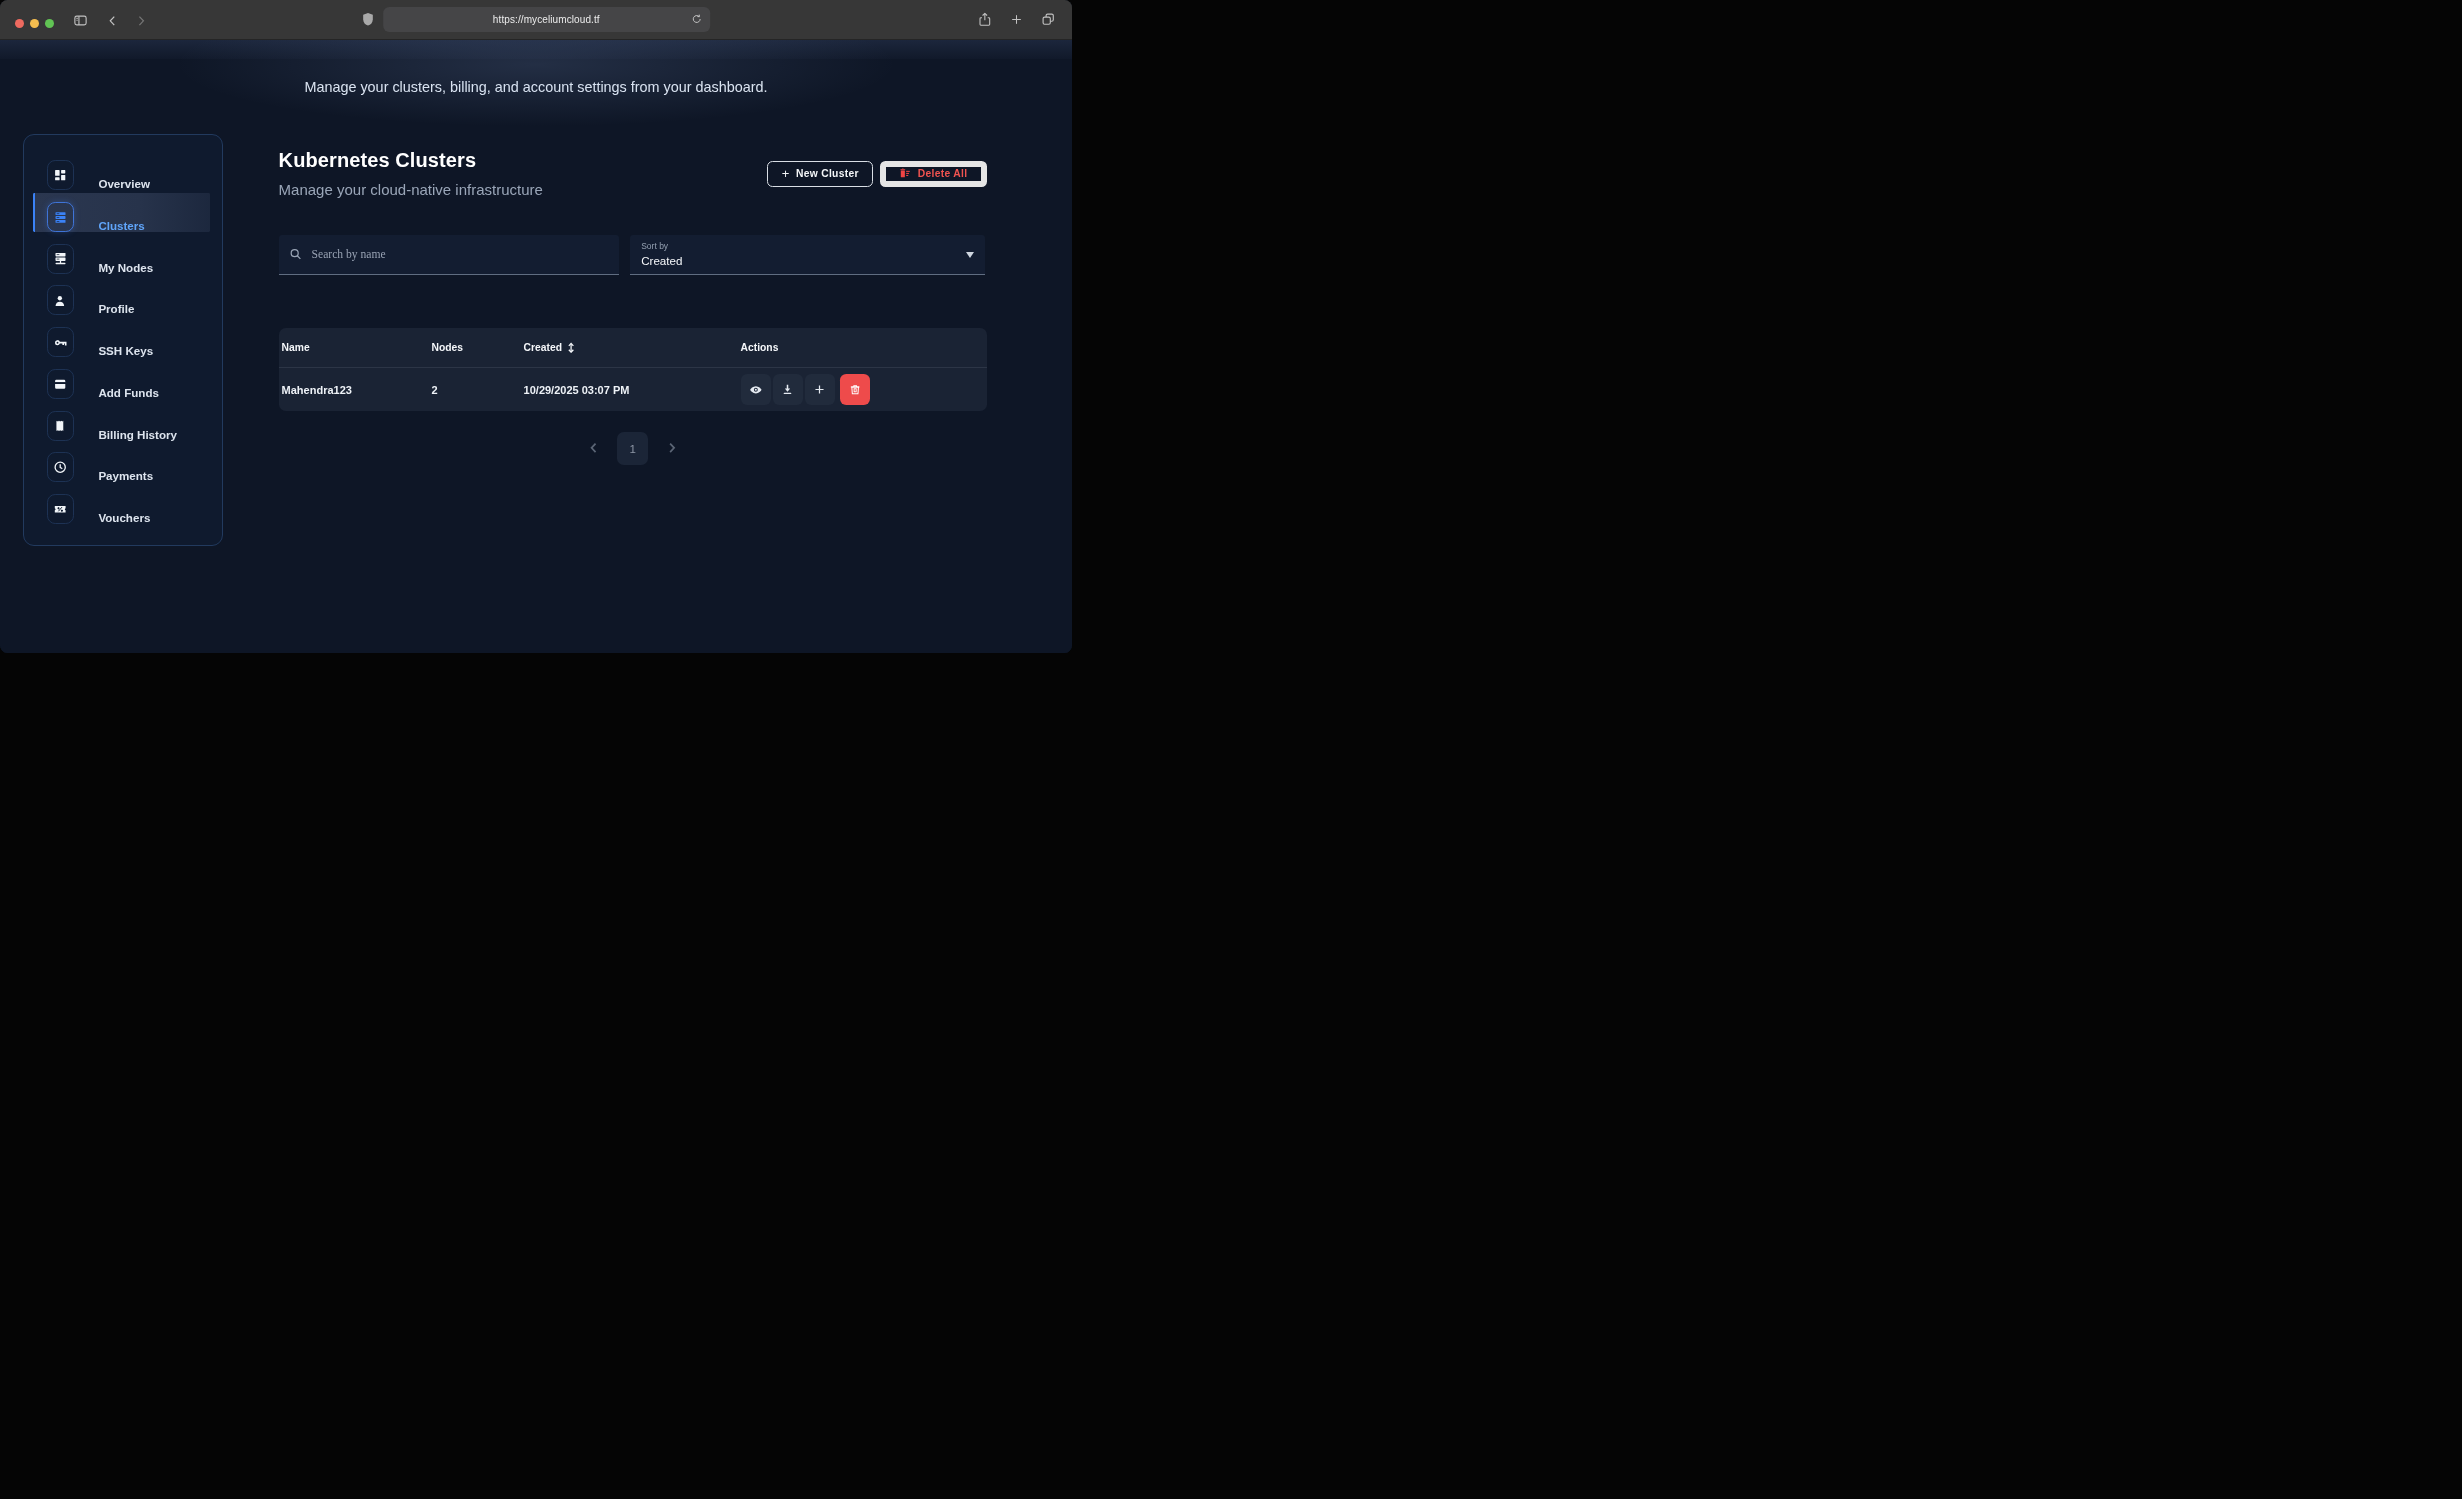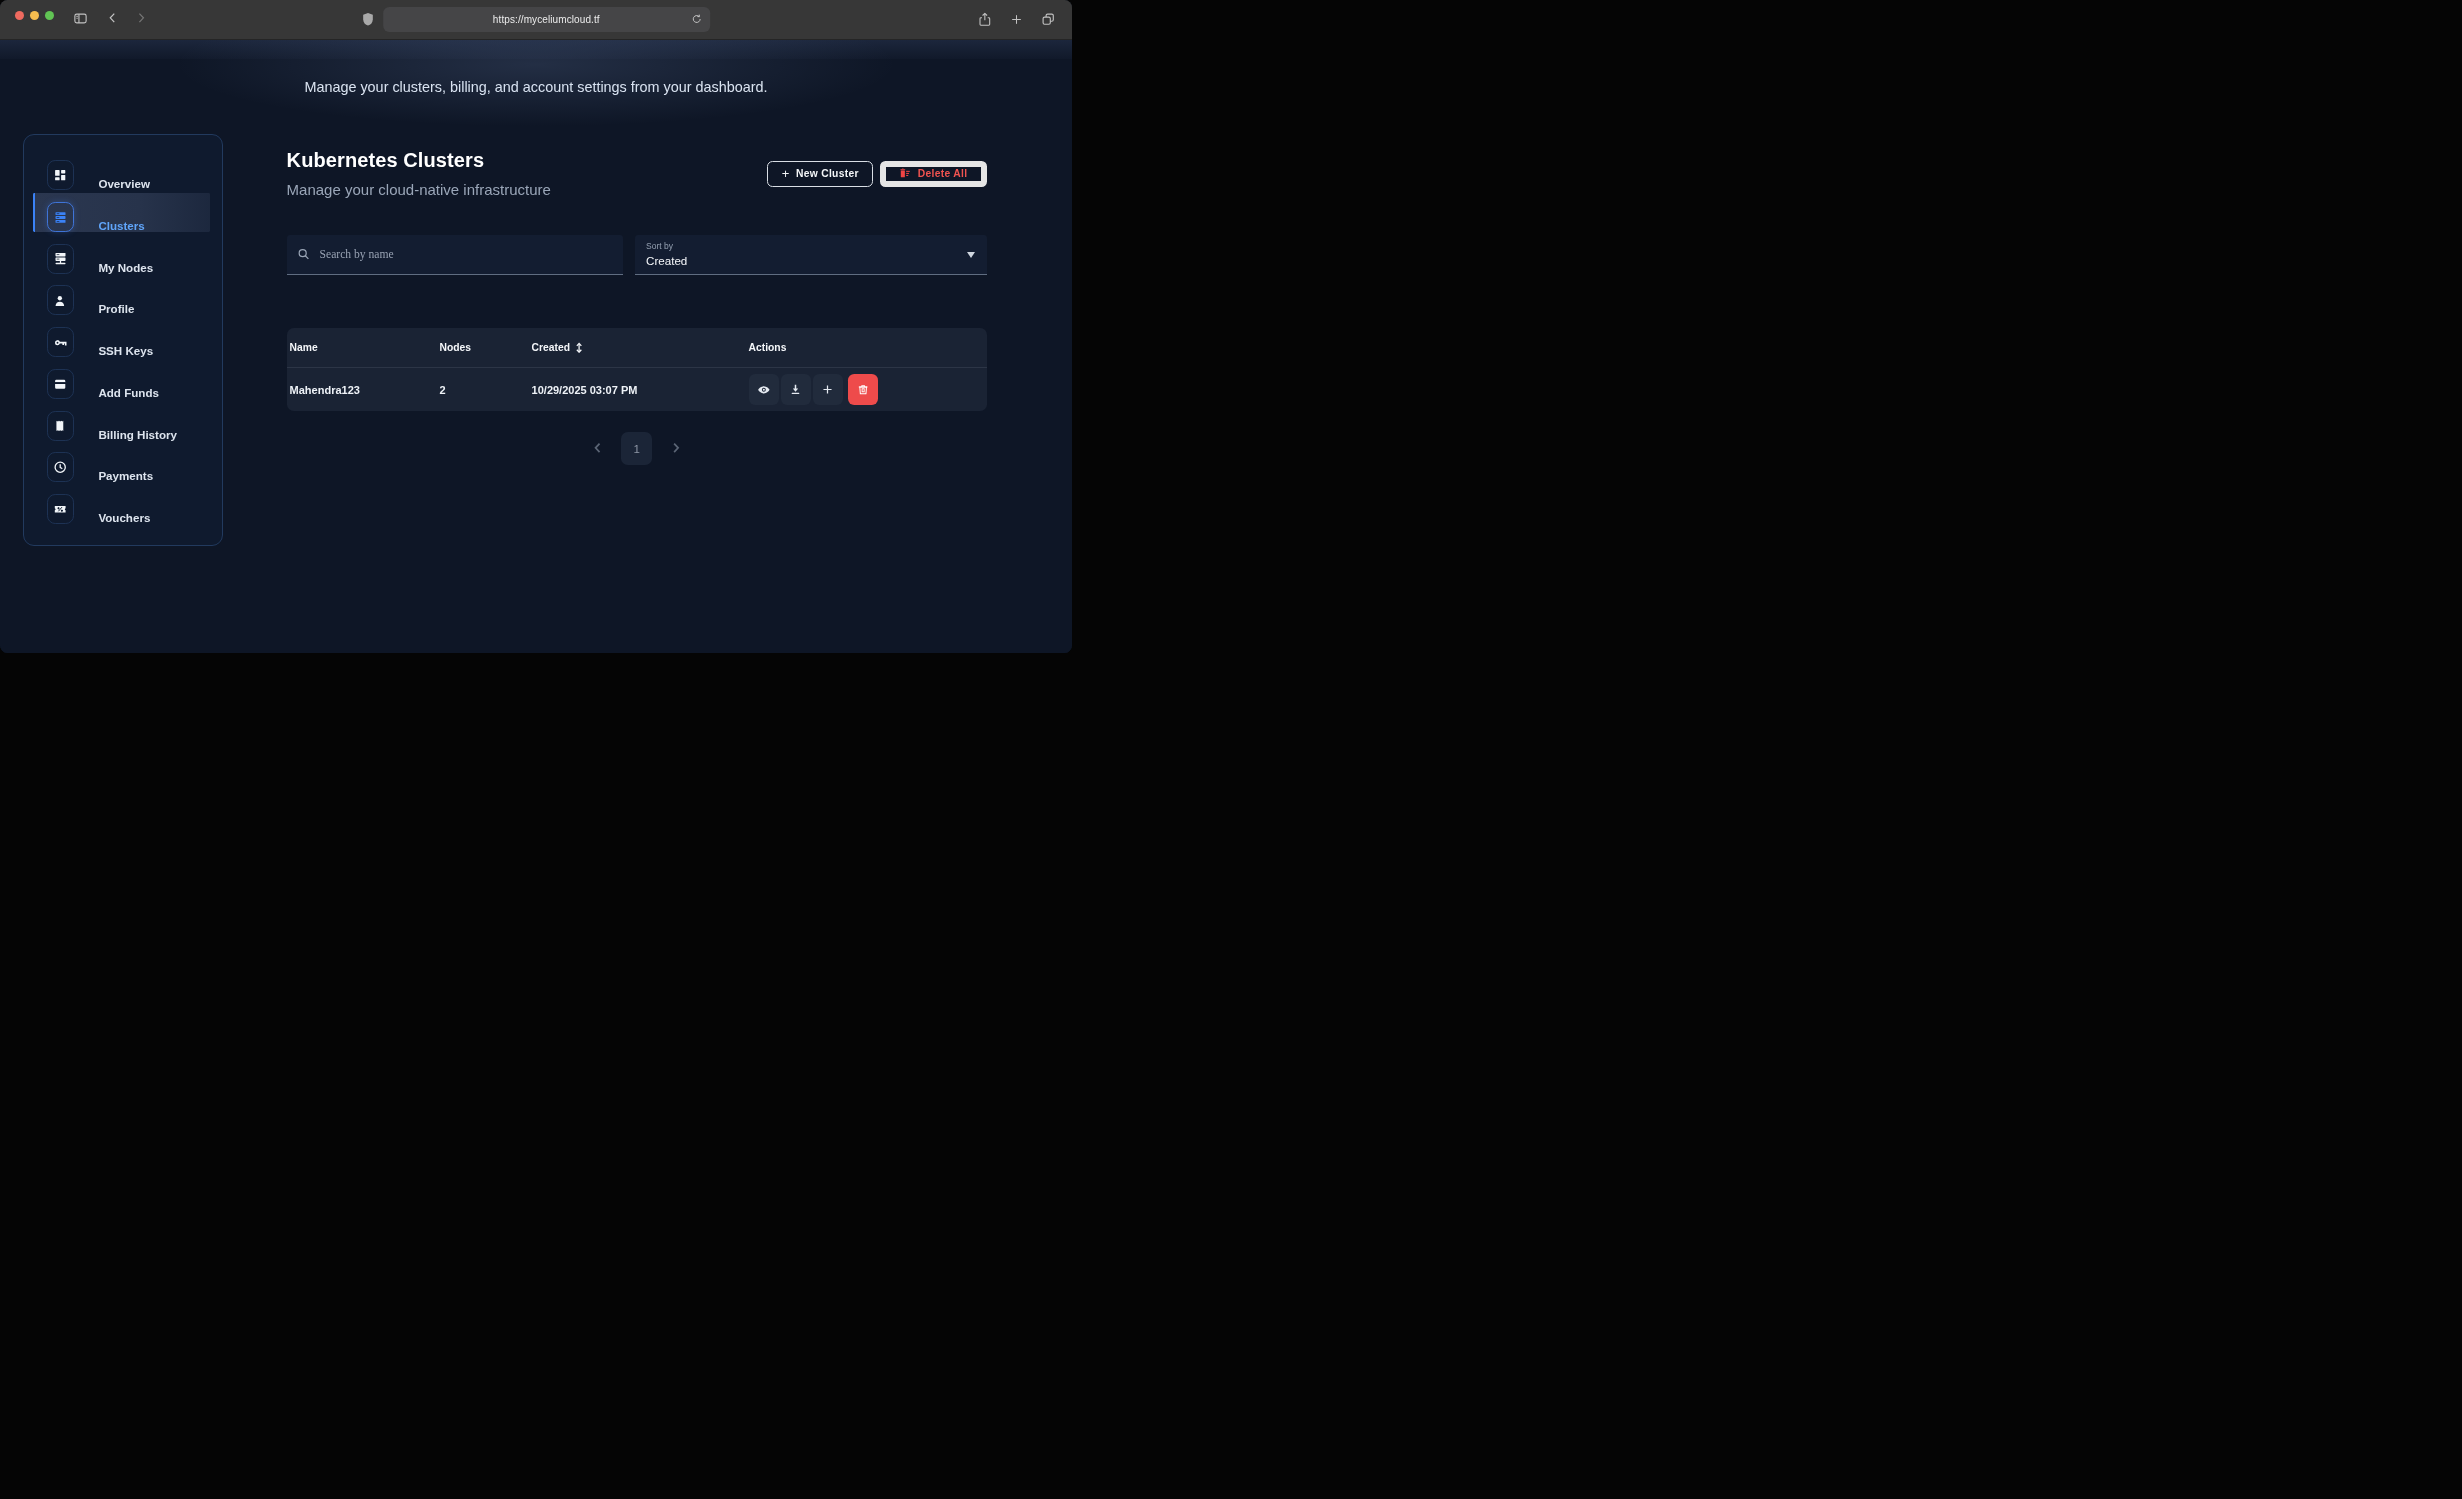--- a/index.html
+++ b/index.html
@@ -1,20 +1,20 @@
 <!DOCTYPE html>
 <html style="font-size:11px"><head>
 <meta charset="utf-8">
 <style>
   * { margin:0; padding:0; box-sizing:border-box; }
   html,body { width:1072px; height:653px; background:#050505; font-family:"Liberation Sans", sans-serif; }
   .window { width:1072px; height:653px; border-radius:7.5px; overflow:hidden; display:flex; flex-direction:column; background:#0e1626; }
 
   
-  .chrome { position:relative; height:40px; flex:0 0 40px; background:#373737; border-bottom:0.7px solid #252525; display:flex; align-items:flex-start; padding:11px 15px; }
+  .chrome { position:relative; height:40px; flex:0 0 40px; background:#373737; border-bottom:0.7px solid #252525; display:flex; align-items:flex-end; padding:11px 15px; }
   .traffic { display:flex; gap:6.2px; }
   .traffic span { width:9px; height:9px; border-radius:50%; display:block; }
   .tl-red { background:#ee6a5f; } .tl-yellow { background:#f5bd4f; } .tl-green { background:#61c454; }
   .chrome-icon { color:#c2c2c2; display:flex; align-items:center; justify-content:center; background:none; border:none; cursor:default; }
   .chrome-icon svg { display:block; }
   .icon-sidebar { margin-left:19px; }
   .icon-back { margin-left:18px; }
   .icon-fwd { margin-left:13.7px; color:#757575; }
   .chrome-center { position:absolute; left:50%; top:0; height:100%; transform:translateX(-50%); display:flex; align-items:center; gap:9px; }
   .shield { color:#a9a9a9; }
@@ -40,21 +40,21 @@
   .sidebar { width:200px; flex:0 0 200px; background:#0f1a2e; border:0.7px solid #223a5e; border-radius:11px; padding:16.4px 11.6px 18px 9.6px; }
   .side-item { display:flex; align-items:flex-end; height:39px; margin-bottom:2.7px; border-left:2.1px solid transparent; border-radius:1.4px; cursor:pointer; }
   .side-item .tile { width:27px; height:30px; margin-left:11.6px; border:0.7px solid #1d3254; border-radius:8.2px;
                      display:flex; align-items:center; justify-content:center; color:#f1f5f9; flex:0 0 27px; }
   .side-item .lbl { margin-left:24.6px; font-size:11.6px; font-weight:600; color:#dde4ee; }
   .side-item.active { background:linear-gradient(to right, #2b3750 0%, #27334b 60%, rgba(39,51,75,0.55) 100%); border-left-color:#3b82f6; }
   .side-item.active .tile { border-color:#3f74d8; box-shadow:0 0 6.8px rgba(80,140,255,0.25); }
   .side-item.active .lbl { color:#60a5fa; }
 
   
-  .main { flex:1; min-width:0;margin-left:8px; }
+  .main { flex:1; min-width:0; }
   .main-head { display:flex; align-items:center; justify-content:space-between; margin-top:15px; }
   .main-title { font-size:20px; font-weight:700; color:#ffffff; letter-spacing:0.1px; }
   .main-sub { margin-top:9px; font-size:15px; color:#9aa6b8; }
   .head-btns { display:flex; gap:6.2px; }
   .btn { height:26px; display:flex; align-items:center; gap:6.2px; padding:0 13.7px; border-radius:5.5px; background:transparent; cursor:pointer;
          font-family:inherit; font-size:10.3px; font-weight:700; letter-spacing:0.3px; }
   .btn-new { border:1px solid #d9dee5; color:#f4f6f8; }
   .btn-new .plus { font-size:13px; font-weight:400; margin-top:-0.7px; }
   .btn-danger { border:6px solid #e5e5e5; color:#ef5350; }
   .btn-danger svg { display:block; }

